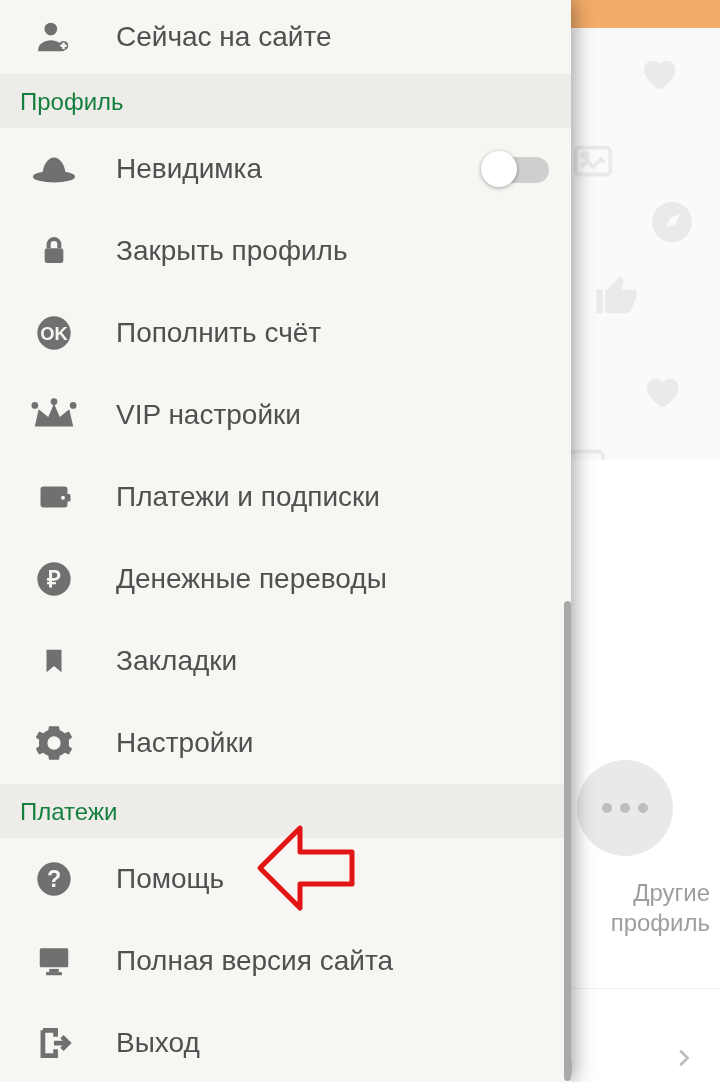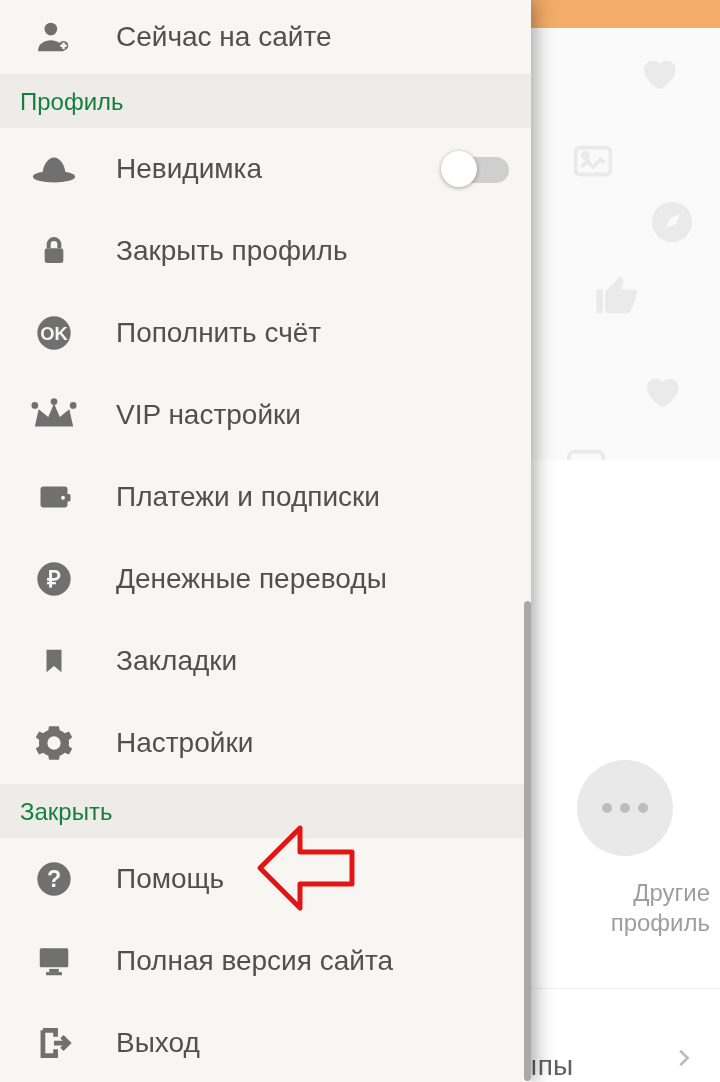--- a/index.html
+++ b/index.html
@@ -50,21 +50,21 @@
   .bottom-row .chev { color: #bdbdbd; }
 
   
   .white-card {
     position: absolute; left: 530px; top: 460px; right: 0; bottom: 94px;
     background: #fff;
   }
 
   
   .drawer {
-    position: absolute; left: 0; top: 0; bottom: 0; width: 531px;
+    position: absolute; left: 0; top: 0; bottom: 0; width: 571px;
     background: #f7f6f3;
     box-shadow: 4px 0 18px rgba(0,0,0,.35);
     overflow: hidden;
   }
   .drawer-scroll {
     position: absolute; left: 0; top: 0; right: 0; bottom: 0;
     overflow-y: auto;
   }
   .section-title {
     background: #edece9;
@@ -279,21 +279,21 @@
 
       <div class="menu-item">
         <span class="icon">
           <svg width="40" height="40" viewBox="0 0 24 24" fill="#707070">
               <path d="M12 8a4 4 0 1 0 .001 8.001A4 4 0 0 0 12 8zm9 4c0 .6-.06 1.2-.16 1.76l2.1 1.64-2 3.46-2.48-1a8.9 8.9 0 0 1-3.04 1.76L15 22h-6l-.42-2.38a8.9 8.9 0 0 1-3.04-1.76l-2.48 1-2-3.46 2.1-1.64A9 9 0 0 1 3 12c0-.6.06-1.2.16-1.76L1.06 8.6l2-3.46 2.48 1A8.9 8.9 0 0 1 8.58 4.38L9 2h6l.42 2.38a8.9 8.9 0 0 1 3.04 1.76l2.48-1 2 3.46-2.1 1.64c.1.56.16 1.16.16 1.76z"></path>
             </svg>
         </span>
         <span class="label">Настройки</span>
       </div>
 
-      <div class="section-title">Закрыть</div>
+      <div class="section-title">Платежи</div>
 
       <div class="menu-item">
         <span class="icon">
           <svg width="40" height="40" viewBox="0 0 24 24" fill="#707070">
               <circle cx="12" cy="12" r="10"></circle>
               <text x="12" y="17" text-anchor="middle" font-size="14" font-weight="bold" fill="#f7f6f3">?</text>
             </svg>
         </span>
         <span class="label">Помощь</span>
       </div>

